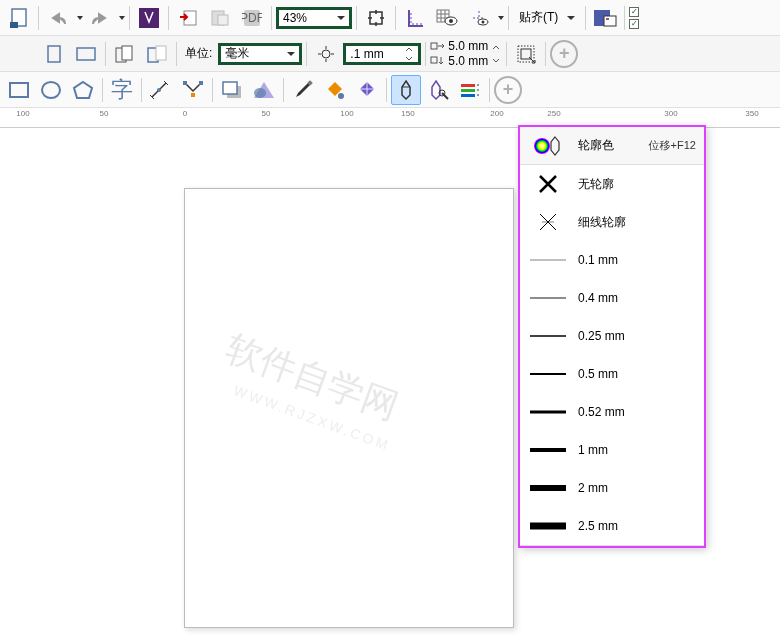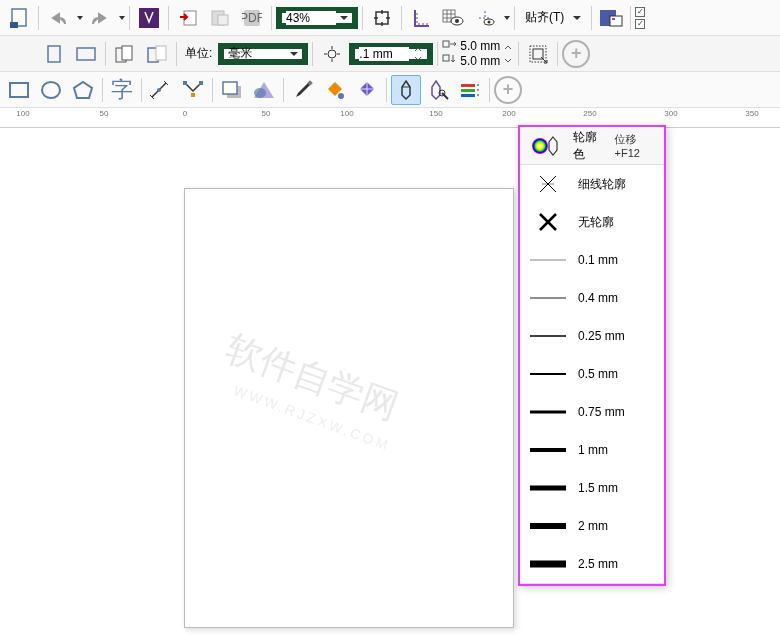--- a/index.html
+++ b/index.html
@@ -1,36 +1,36 @@
 <!DOCTYPE html>
 <html><head>
 <meta charset="utf-8">
 <style>
 * { margin: 0; padding: 0; box-sizing: border-box; font-family: "Microsoft YaHei", Arial, sans-serif; font-size: 12px; }
 body { background: #fff; width: 780px; height: 637px; overflow: hidden; position: relative; }
 .row { display: flex; align-items: center; height: 36px; border-bottom: 1px solid #e0e0e0; padding: 0 4px; gap: 2px; background: #fafafa; }
 .row2 { background: #f5f5f5; padding-left: 39px; }
 .ibtn { width: 30px; height: 30px; display: flex; align-items: center; justify-content: center; background: transparent; border: none; cursor: pointer; }
 .sep { width: 1px; height: 24px; background: #d0d0d0; margin: 0 2px; }
-.combo { display: flex; align-items: center; border: 6px solid #14532d; background: #fff; height: 22px; padding: 0 4px; gap: 4px; font-size: 12px; }
+.combo { display: flex; align-items: center; border: 3px solid #14532d; background: #fff; height: 22px; padding: 0 4px; gap: 4px; font-size: 12px; }
 .combo input { border: none; outline: none; width: 50px; font-size: 12px; }
 .arrow-down { width: 0; height: 0; border-left: 4px solid transparent; border-right: 4px solid transparent; border-top: 4px solid #333; }
 .tiny-t { width: 0; height: 0; border-left: 3px solid transparent; border-right: 3px solid transparent; border-top: 4px solid #333; margin-left: 2px; }
 .txtbtn { display: flex; align-items: center; height: 30px; padding: 0 6px; gap: 9px; cursor: pointer; }
 .lbl { display: flex; align-items: center; gap: 4px; padding: 0 4px; }
 .stack { display: flex; flex-direction: column; gap: 1px; font-size: 11px; }
-.stack-row { display: flex; align-items: flex-start; gap: 2px; }
+.stack-row { display: flex; align-items: center; gap: 2px; }
 .big-circle { width: 28px; height: 28px; border: 2px solid #b0b0b0; border-radius: 50%; display: flex; align-items: center; justify-content: center; color: #b0b0b0; font-size: 18px; font-weight: bold; }
 .ruler { height: 20px; background: #fff; border-bottom: 1px solid #ccc; position: relative; display: flex; align-items: flex-end; }
 .rlabel { position: absolute; top: 1px; font-size: 8px; color: #777; transform: translateX(-50%); }
 .canvas-area { position: relative; height: 500px; background: #fff; }
 .page { position: absolute; left: 184px; top: 60px; width: 330px; height: 440px; border: 1px solid #bbb; box-shadow: 2px 2px 6px rgba(0,0,0,0.15); background: #fff; }
 .wm { position: absolute; left: 40%; top: 50%; transform: translate(-50%,-50%) rotate(20deg); font-size: 36px; color: #e8e8e8; font-family: Arial; }
 .wm2 { position: absolute; left: 40%; top: 58%; transform: translate(-50%,-50%) rotate(20deg); font-size: 14px; font-family: Arial, sans-serif; color: #eee; letter-spacing: 3px; }
-.flyout { position: absolute; top: 125px; left: 518px; width: 148px; border: 2px solid #e040fb; background: #fff; box-shadow: 2px 2px 8px rgba(0,0,0,0.2); z-index: 10; }
+.flyout { position: absolute; top: 125px; left: 518px; width: 188px; border: 2px solid #e040fb; background: #fff; box-shadow: 2px 2px 8px rgba(0,0,0,0.2); z-index: 10; }
 .fly-item { display: flex; align-items: center; height: 38px; padding: 0 8px; gap: 10px; cursor: pointer; font-size: 12px; }
 .fly-item.selected { background: #f7f7f7; border-bottom: 1px solid #ddd; }
 .fly-icon { width: 40px; height: 24px; display: flex; align-items: center; justify-content: center; }
 .f-sep { height: 1px; background: #e0e0e0; margin: 0; }
 .chk { display: flex; flex-direction: column; gap: 2px; }
 .chk-item { display: flex; align-items: center; gap: 2px; font-size: 10px; }
 .chk-box { width: 10px; height: 10px; border: 1px solid #666; background: #fff; display: flex; align-items: center; justify-content: center; }
 .chk-box.on::after { content: "✓"; font-size: 8px; color: #060; }
 .tool-active { background: #cde4ff; border: 1px solid #6ab0ff; border-radius: 2px; }
 </style>
@@ -313,23 +313,23 @@
   <div class="sep"></div>
   <div class="big-circle">+</div>
 </div>
 
 <div class="ruler">
   <div class="rlabel" style="left:23px">100</div>
   <div class="rlabel" style="left:104px">50</div>
   <div class="rlabel" style="left:185px">0</div>
   <div class="rlabel" style="left:266px">50</div>
   <div class="rlabel" style="left:347px">100</div>
-  <div class="rlabel" style="left:436px">150</div>
-  <div class="rlabel" style="left:509px">200</div>
-  <div class="rlabel" style="left:590px">250</div>
+  <div class="rlabel" style="left:408px">150</div>
+  <div class="rlabel" style="left:497px">200</div>
+  <div class="rlabel" style="left:554px">250</div>
   <div class="rlabel" style="left:671px">300</div>
   <div class="rlabel" style="left:752px">350</div>
 </div>
 
 <div class="canvas-area">
   <div class="page"></div>
   <div class="wm">软件自学网</div>
   <div class="wm2">WWW.RJZXW.COM</div>
 </div>
 
@@ -349,34 +349,34 @@
           </defs>
           <path d="M22 3 L26 8 L26 16 L22 21 L18 16 L18 8 Z" fill="none" stroke="#333" stroke-width="1.2"></path>
         </svg>
       </div>
     <span>轮廓色</span>
     <span style="margin-left:auto;font-size:11px;color:#333">位移+F12</span>
   </div>
   <div class="fly-item">
     <div class="fly-icon">
         <svg width="24" height="24">
+          <path d="M4 4 L20 20 M20 4 L4 20" stroke="#000" stroke-width="2.5"></path>
+        </svg>
+      </div>
+    <span>无轮廓</span>
+  </div>
+  <div class="fly-item">
+    <div class="fly-icon">
+        <svg width="24" height="24">
           <path d="M4 4 L20 20 M20 4 L4 20" stroke="#000" stroke-width="1"></path>
           <path d="M6 12 L18 12" stroke="#000" stroke-width="0.5"></path>
         </svg>
       </div>
     <span>细线轮廓</span>
   </div>
-  <div class="fly-item">
-    <div class="fly-icon">
-        <svg width="24" height="24">
-          <path d="M4 4 L20 20 M20 4 L4 20" stroke="#000" stroke-width="2.5"></path>
-        </svg>
-      </div>
-    <span>无轮廓</span>
-  </div>
   <div id="width-list">
       <div class="fly-item">
         <div class="fly-icon">
           <svg width="40" height="10">
             <line x1="2" y1="5" x2="38" y2="5" stroke="#000" stroke-width="0.5"></line>
           </svg>
         </div>
         <span>0.1 mm</span>
       </div>
       <div class="fly-item">
@@ -402,41 +402,33 @@
           </svg>
         </div>
         <span>0.5 mm</span>
       </div>
       <div class="fly-item">
         <div class="fly-icon">
           <svg width="40" height="10">
             <line x1="2" y1="5" x2="38" y2="5" stroke="#000" stroke-width="3"></line>
           </svg>
         </div>
-        <span>0.75 mm</span>
+        <span>0.52 mm</span>
       </div>
       <div class="fly-item">
         <div class="fly-icon">
           <svg width="40" height="10">
             <line x1="2" y1="5" x2="38" y2="5" stroke="#000" stroke-width="4"></line>
           </svg>
         </div>
         <span>1 mm</span>
       </div>
       <div class="fly-item">
         <div class="fly-icon">
           <svg width="40" height="10">
-            <line x1="2" y1="5" x2="38" y2="5" stroke="#000" stroke-width="5"></line>
-          </svg>
-        </div>
-        <span>1.5 mm</span>
-      </div>
-      <div class="fly-item">
-        <div class="fly-icon">
-          <svg width="40" height="10">
             <line x1="2" y1="5" x2="38" y2="5" stroke="#000" stroke-width="6"></line>
           </svg>
         </div>
         <span>2 mm</span>
       </div>
       <div class="fly-item">
         <div class="fly-icon">
           <svg width="40" height="10">
             <line x1="2" y1="5" x2="38" y2="5" stroke="#000" stroke-width="7"></line>
           </svg>

